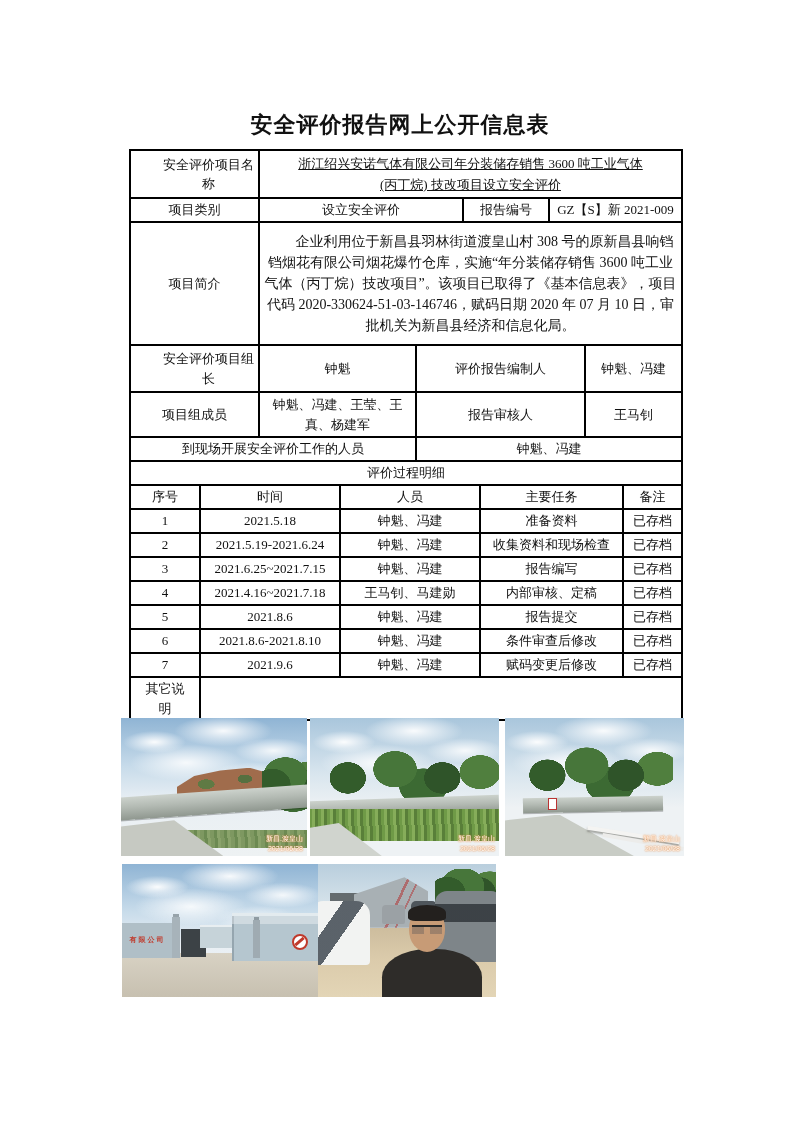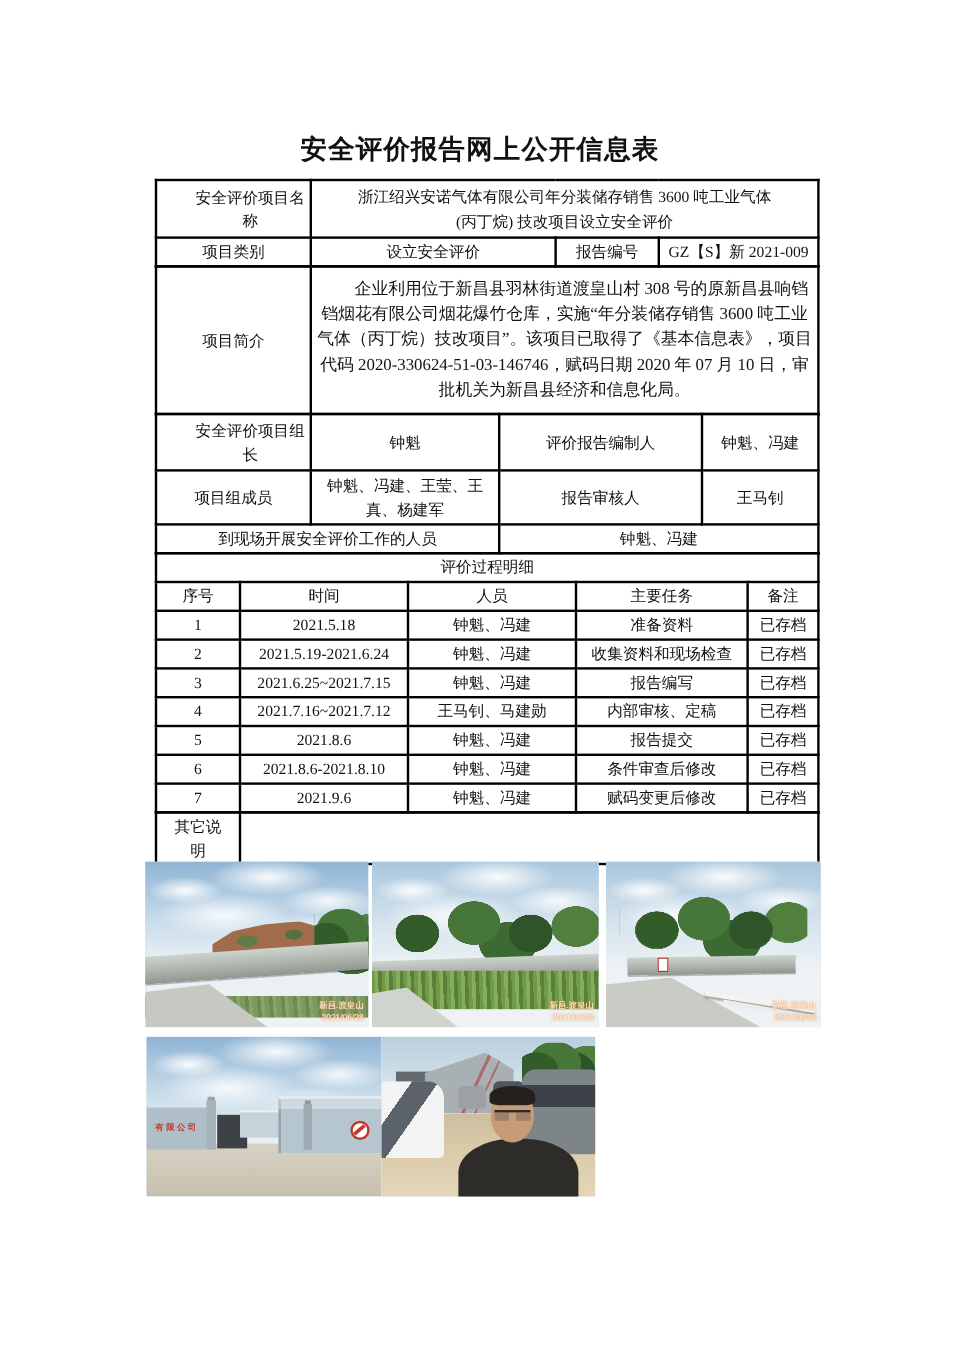--- a/index.html
+++ b/index.html
@@ -23,21 +23,21 @@
   .t td {
     border:2px solid #000; text-align:center; vertical-align:middle;
     padding:1px 3px; line-height:1.5; overflow:hidden;
   }
   .hA td { height:44px; } .hB td { height:20px; } .hC td { height:119px; }
   .hD td { height:43px; } .hE td { height:41px; } .hF td { height:20px; }
   .hZ td { height:37px; }
   .lbl7 { display:inline-block; max-width:7.15em;margin-left:28px; }
   .lbl3 { display:inline-block; max-width:3.2em; }
   .members-span { display:inline-block; max-width:10.45em; }
-  .name-line { line-height:21px; }
+  .name-line { line-height:21px;text-decoration:underline; }
   .summary-cell {
     text-align:justify; text-indent:2em; font-size:14px;
     line-height:24.3px; padding:2px 9px; vertical-align:middle;
   }
 
   
   .photo { position:absolute; overflow:hidden; background:#cfe0ec; }
   .layer { position:absolute; }
   .sky1 { inset:0; background:linear-gradient(180deg,#8fb4d4 0%,#c7dbea 35%,#e9eff4 60%,#eef2f3 100%); }
   .sky2 { inset:0; background:linear-gradient(180deg,#a9c6dc 0%,#d8e5ee 40%,#eef2f4 65%); }
@@ -235,21 +235,21 @@
       </tr>
       <tr class="hF">
         <td>3</td>
         <td>2021.6.25~2021.7.15</td>
         <td>钟魁、冯建</td>
         <td>报告编写</td>
         <td>已存档</td>
       </tr>
       <tr class="hF">
         <td>4</td>
-        <td>2021.7.16~2021.7.12</td>
+        <td>2021.4.16~2021.7.18</td>
         <td>王马钊、马建勋</td>
         <td>内部审核、定稿</td>
         <td>已存档</td>
       </tr>
       <tr class="hF">
         <td>5</td>
         <td>2021.8.6</td>
         <td>钟魁、冯建</td>
         <td>报告提交</td>
         <td>已存档</td>

